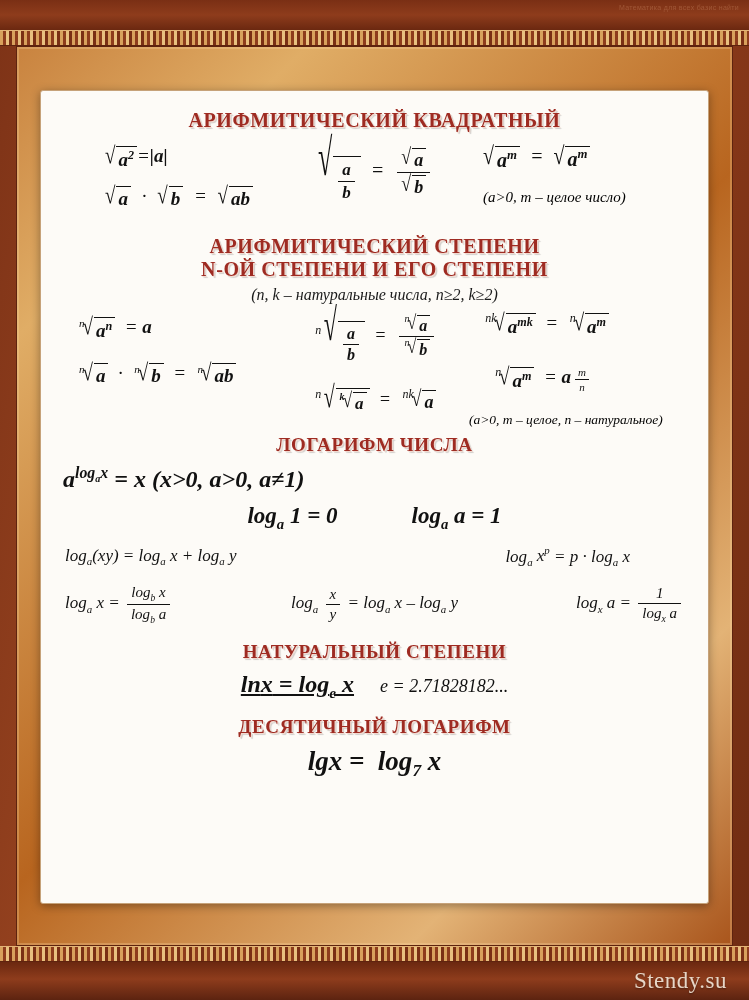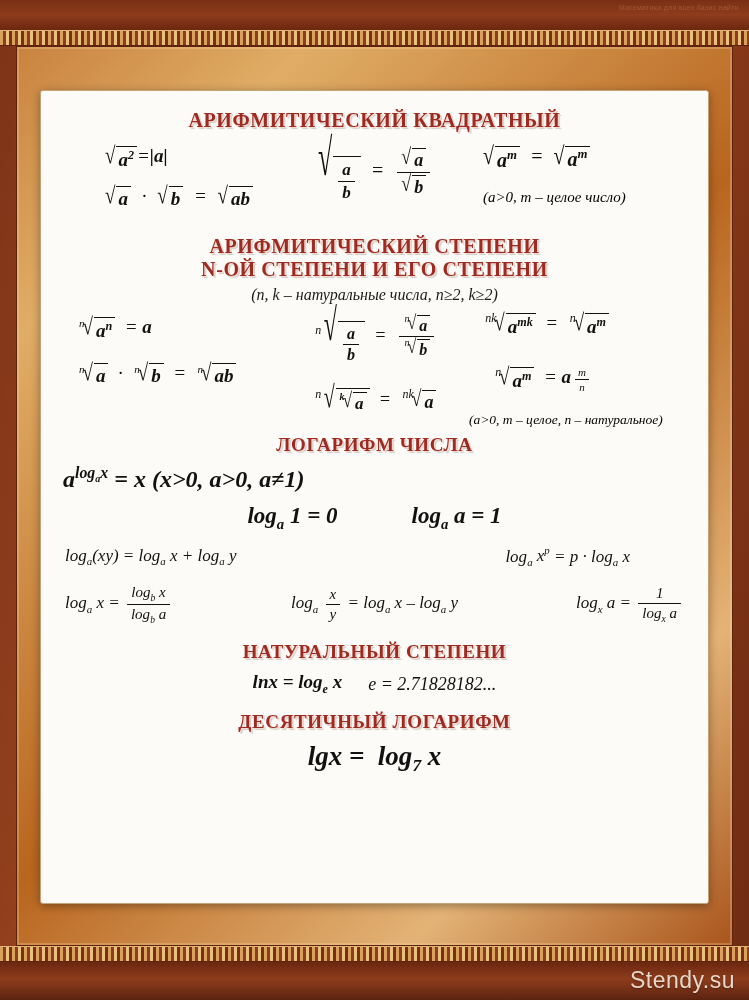--- a/index.html
+++ b/index.html
@@ -43,22 +43,22 @@
     border-top: 1px solid #e3b477;
     border-bottom: 1px solid #5e230e;
   }
   .band.top { top: 30px; }
   .band.bottom { bottom: 38px; }
   .frame-bottom-strip {
     position: absolute; left: 0; right: 0; bottom: 0; height: 38px;
     background: linear-gradient(180deg,#6b2810 0%,#8e3c1c 45%,#5c2310 100%);
   }
   .watermark {
-    position: absolute; right: 14px; bottom: 6px;
-    font-family: Liberation Sans, sans-serif;
+    position: absolute; right: 22px; bottom: 6px;
+    font-family: Liberation Serif, serif;
     font-size: 23px; color: #f0e4d6; opacity: .92;
     letter-spacing: .5px;
     text-shadow: 0 1px 2px rgba(0,0,0,.4);
   }
   .inner-bevel {
     position: absolute;
     left: 16px; top: 46px; right: 16px; bottom: 54px;
     background: linear-gradient(135deg,#c9833f 0%,#e0ad66 18%,#b8651f 52%,#e3b376 80%,#a9551c 100%);
     border: 1px solid #5e230e;
     box-shadow: inset 0 0 0 2px rgba(255,220,170,.28);
@@ -149,21 +149,21 @@
   .cond-note { position: absolute; left: 406px; top: 100px; font-size: 13.5px; font-style: italic; }
   .log-main { font-size: 24px; font-weight: bold; margin-top: 8px; font-style: italic; }
   .log-two { display: flex; justify-content: center; gap: 74px; font-size: 23px; font-weight: bold; margin-top: 10px; }
   .log-grid { margin-top: 12px; font-size: 17px; }
   .log-grid .r {
     display: flex; align-items: center; justify-content: space-between;
     padding: 0 2px; margin-bottom: 16px;
   }
   .lg-cell { white-space: nowrap; }
   .ln-row { display: flex; align-items: center; justify-content: center; gap: 26px; margin-top: 8px; }
-  .ln-row .big { font-size: 19px; font-weight: bold; font-style: italic; }
+  .ln-row .big { font-size: 24px; font-weight: bold; font-style: italic; text-decoration: underline; }
   .ln-row .eq { font-size: 18px; }
   .lg-row { text-align: center; margin-top: 8px; font-size: 27px; font-weight: bold; font-style: italic; }
   .sp { display: inline-block; width: 6px; }
 </style>
 </head>
 <body>
 
 <div id="poster">
   <div class="frame-outer"></div>
   <div class="frame-top-strip">

